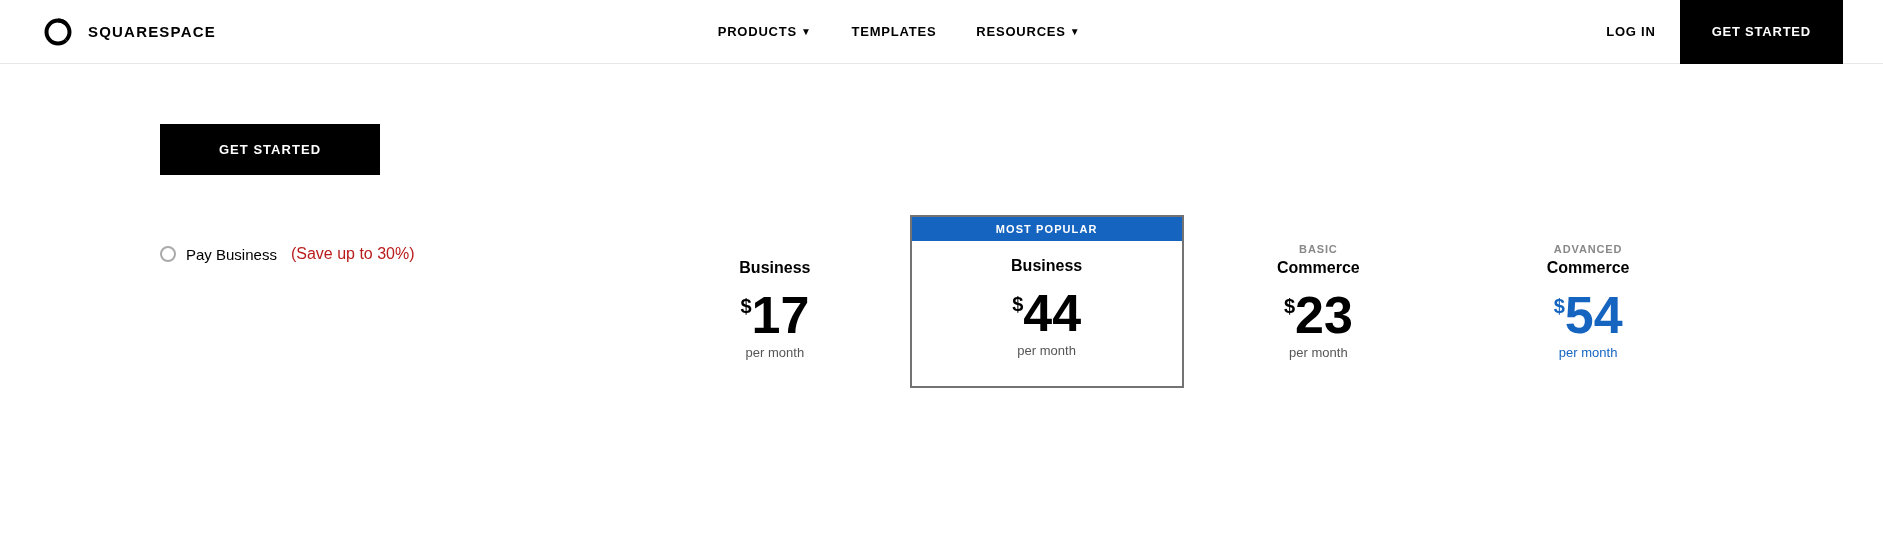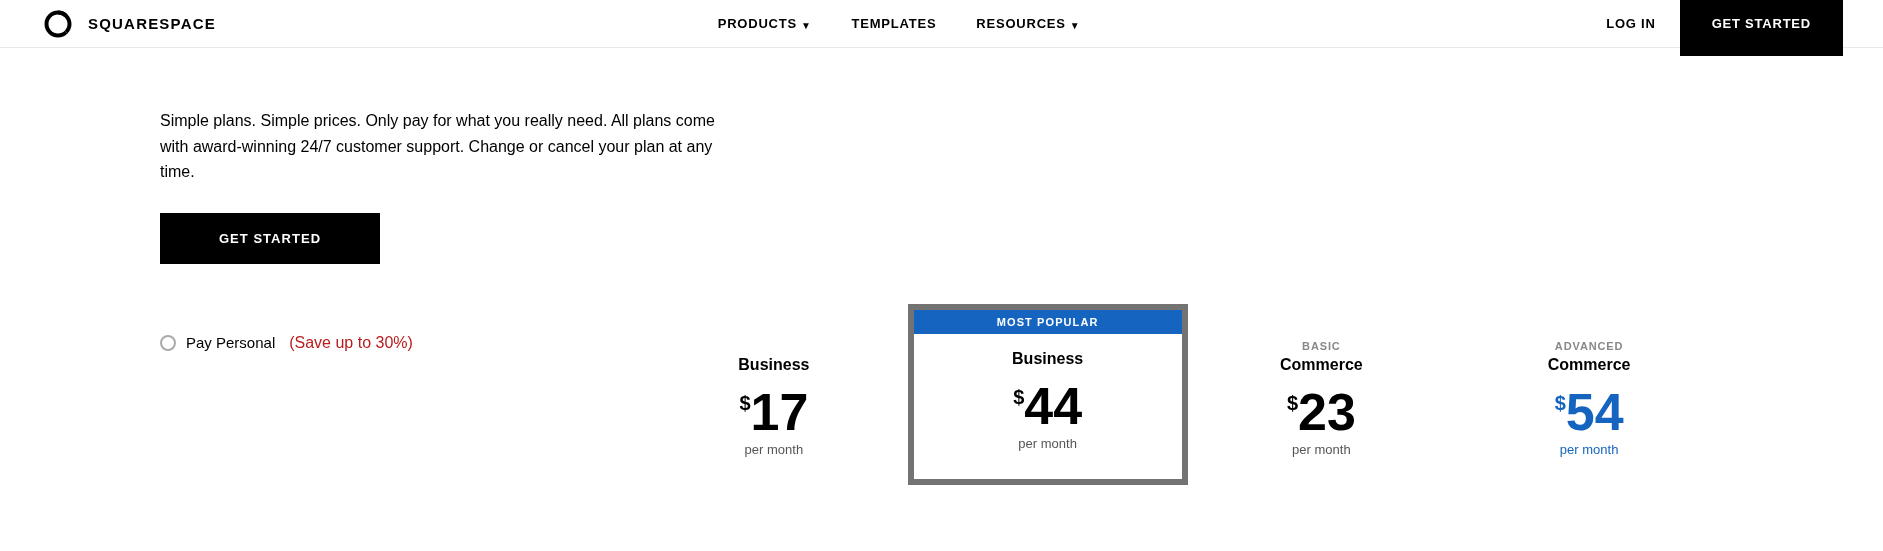--- a/index.html
+++ b/index.html
@@ -11,21 +11,21 @@
       min-height: 551px;
       overflow-x: hidden;
     }
 
     
     .navbar {
       display: flex;
       align-items: center;
       justify-content: space-between;
       padding: 0 40px;
-      height: 48px;
+      height: 64px;
       border-bottom: 1px solid #e8e8e8;
       background: #fff;
     }
     .navbar-left {
       display: flex;
       align-items: center;
       gap: 12px;
     }
     .logo-icon {
       width: 36px;
@@ -42,21 +42,21 @@
       align-items: center;
       gap: 40px;
     }
     .nav-item {
       font-size: 13px;
       font-weight: 600;
       letter-spacing: 0.06em;
       text-transform: uppercase;
       cursor: pointer;
       display: flex;
-      align-items: flex-end;
+      align-items: center;
       gap: 4px;
       color: #000;
       text-decoration: none;
     }
     .nav-item .chevron {
       font-size: 10px;
     }
     .navbar-right {
       display: flex;
       align-items: center;
@@ -186,21 +186,21 @@
     }
     .plan-card {
       flex: 1;
       padding: 20px 24px 28px;
       text-align: center;
       background: #fff;
       position: relative;
     }
     .plan-card.popular {
       background: #fff;
-      border: 6px solid #737373;
+      border: 2px solid #737373;
     }
     .popular-badge {
       background: #1565c0;
       color: #fff;
       font-size: 11px;
       font-weight: 700;
       letter-spacing: 0.1em;
       text-transform: uppercase;
       padding: 6px 0;
       text-align: center;
@@ -278,30 +278,29 @@
   </div>
 
   <div class="navbar-right">
     <button class="login-btn">LOG IN</button>
     <button class="get-started-btn-nav">GET STARTED</button>
   </div>
 </nav>
 
 <div class="main">
   <div class="right-section">
-    <p class="description-text">Simple plans. Simple prices. Only pay for what you really need. All plans come with award-winning 24/7 customer support. Change or cancel your plan at any time.</p>
     <button class="get-started-btn">GET STARTED</button>
   </div>
 </div>
 
 <div class="pricing-section">
   <div class="billing-options">
     <div class="billing-option">
       <div class="radio-circle"></div>
-      <span class="billing-label">Pay Personal</span>
+      <span class="billing-label">Pay Business</span>
       <span class="save-badge">(Save up to 30%)</span>
     </div>
   </div>
 
   <div class="plans-container">
 
     <div class="plan-card">
       <div class="plan-name">Business</div>
       <div class="plan-price-container">
         <span class="price-dollar">$</span>

